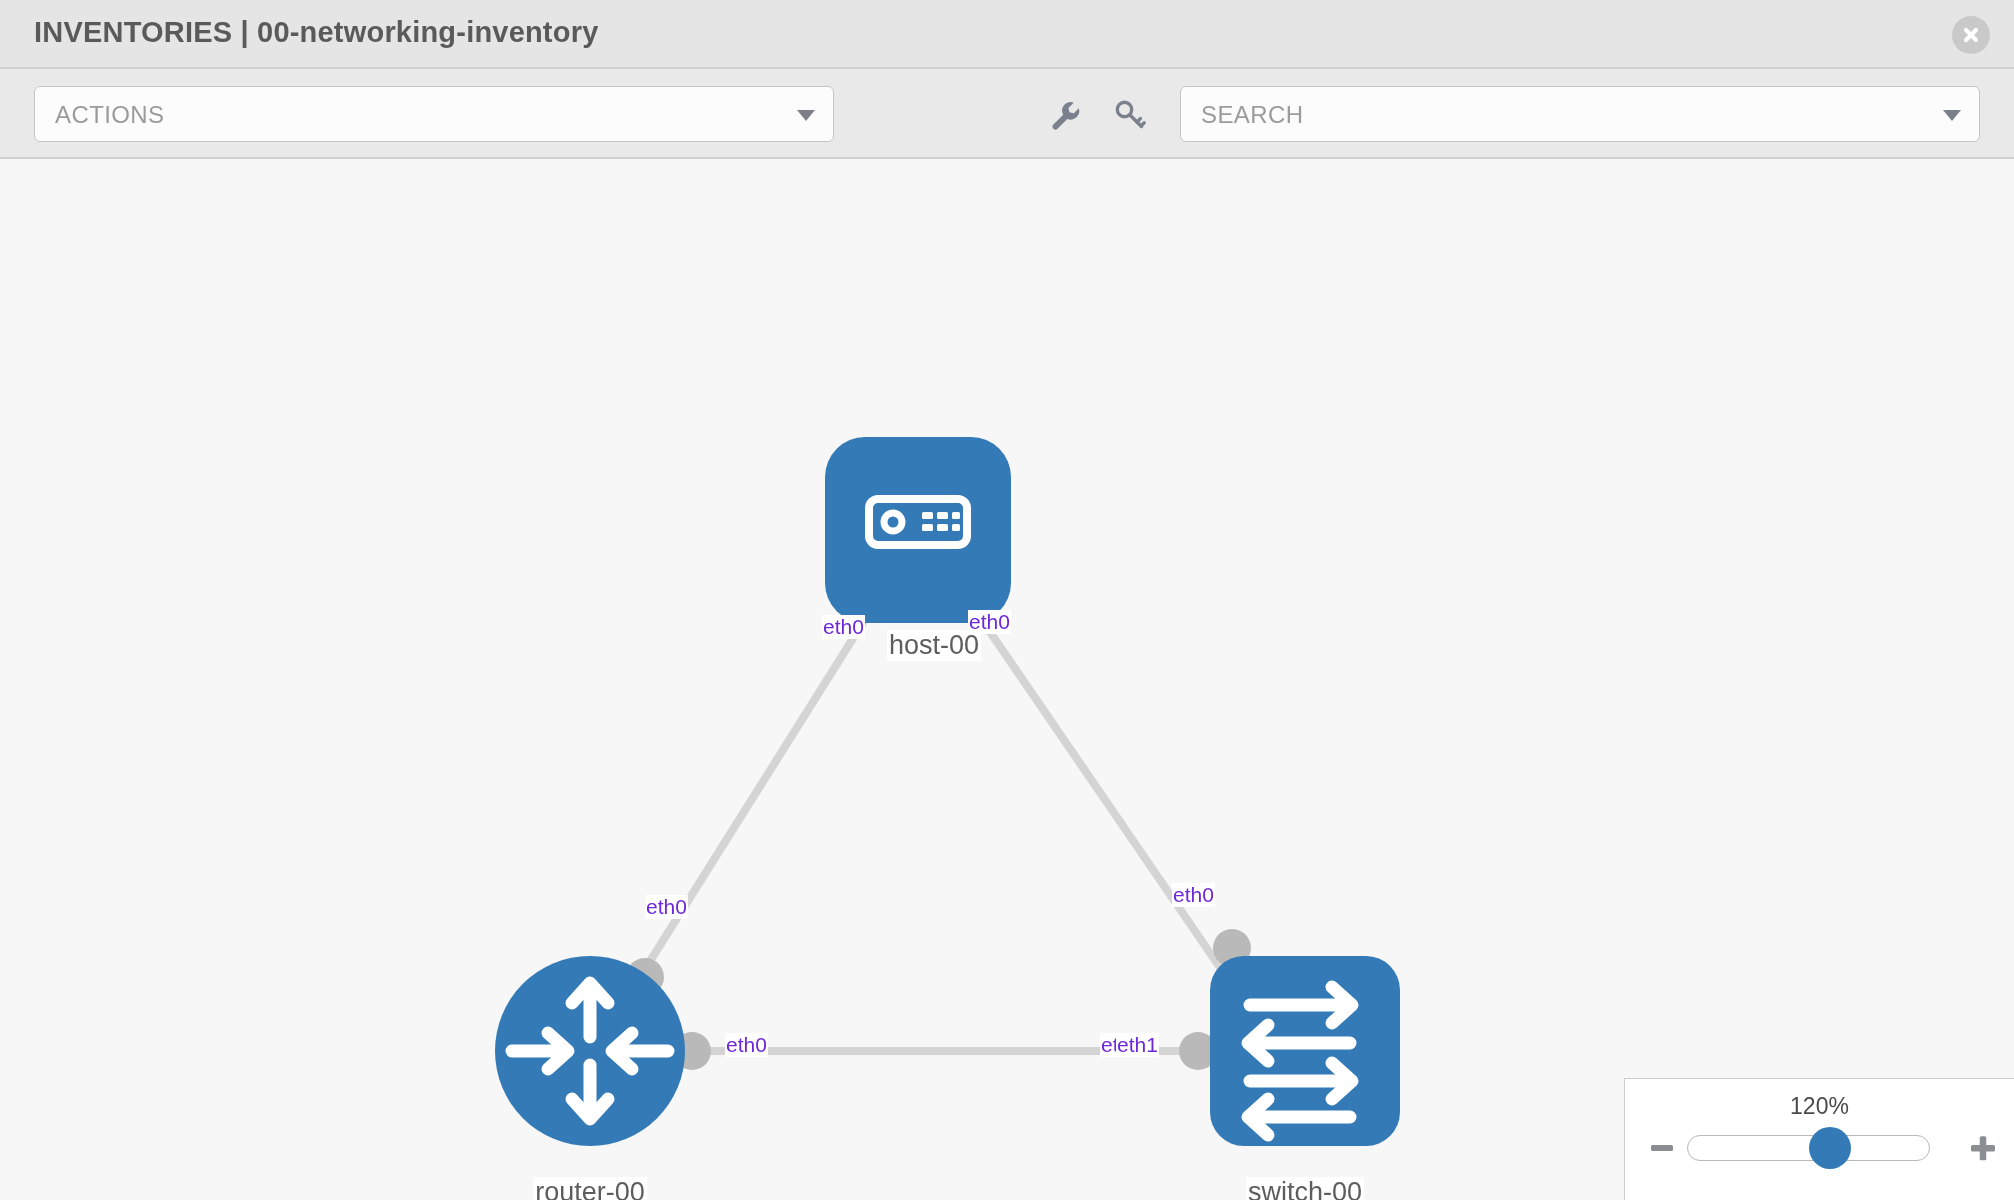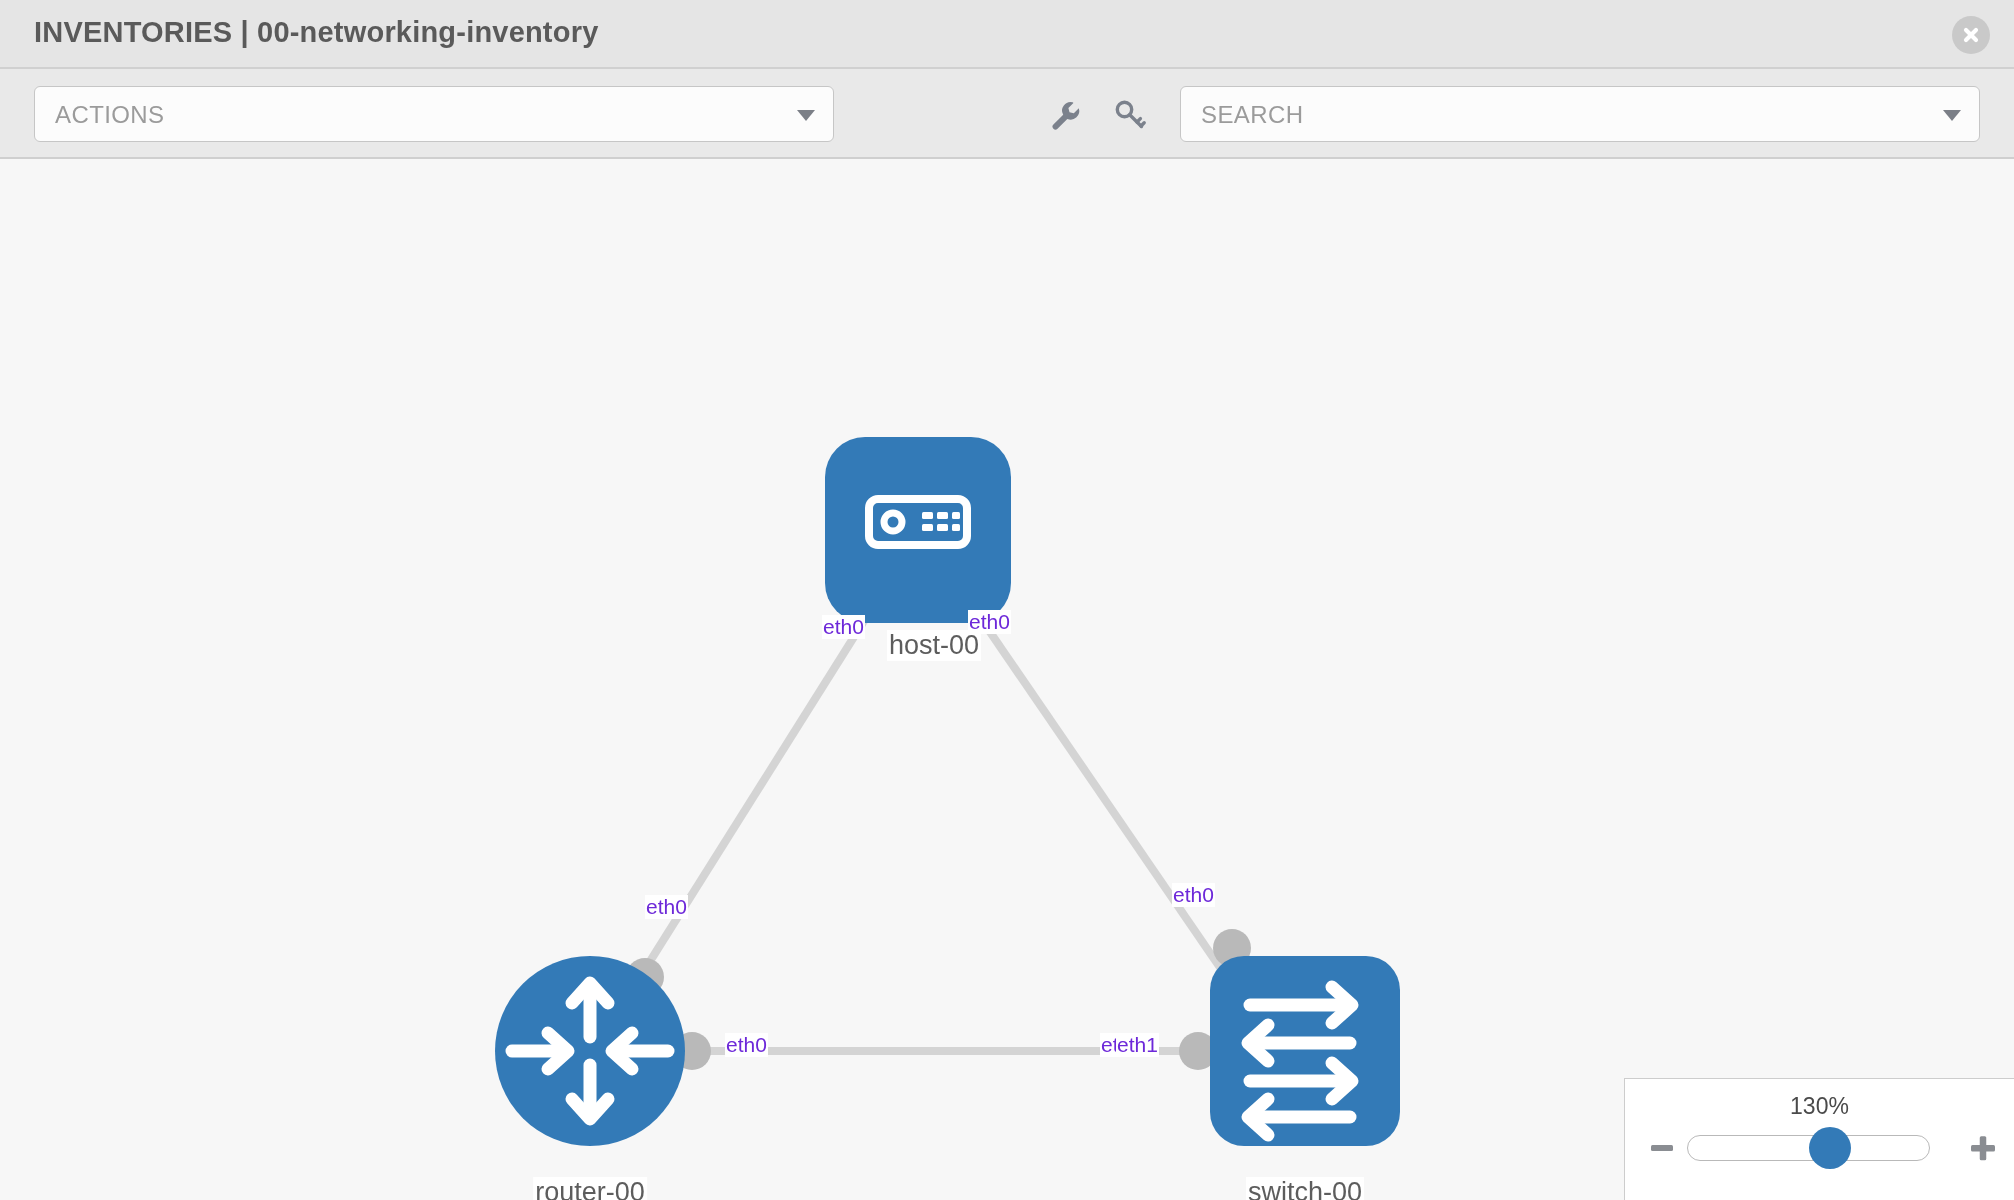--- a/index.html
+++ b/index.html
@@ -275,21 +275,21 @@
     <div class="iface-label" style="left:968px; top:451px;">eth0</div>
     <div class="iface-label" style="left:645px; top:736px;">eth0</div>
     <div class="iface-label" style="left:1172px; top:724px;">eth0</div>
     <div class="iface-label" style="left:725px; top:874px;">eth0</div>
     <div class="iface-label" style="left:1100px; top:874px;">eth</div>
     <div class="iface-label" style="left:1116px; top:874px;">eth1</div>
 
   </div>
 
   <div class="zoom-panel">
-    <div class="zoom-value">130%</div>
+    <div class="zoom-value">120%</div>
 
     <div class="zoom-minus">
       <svg width="28" height="28" viewBox="0 0 28 28" aria-hidden="true">
         <rect x="3" y="11" width="22" height="6" rx="1.5" fill="#8a8d92"></rect>
       </svg>
     </div>
 
     <div class="zoom-track"></div>
     <div class="zoom-thumb" style="left:184px;"></div>
 

